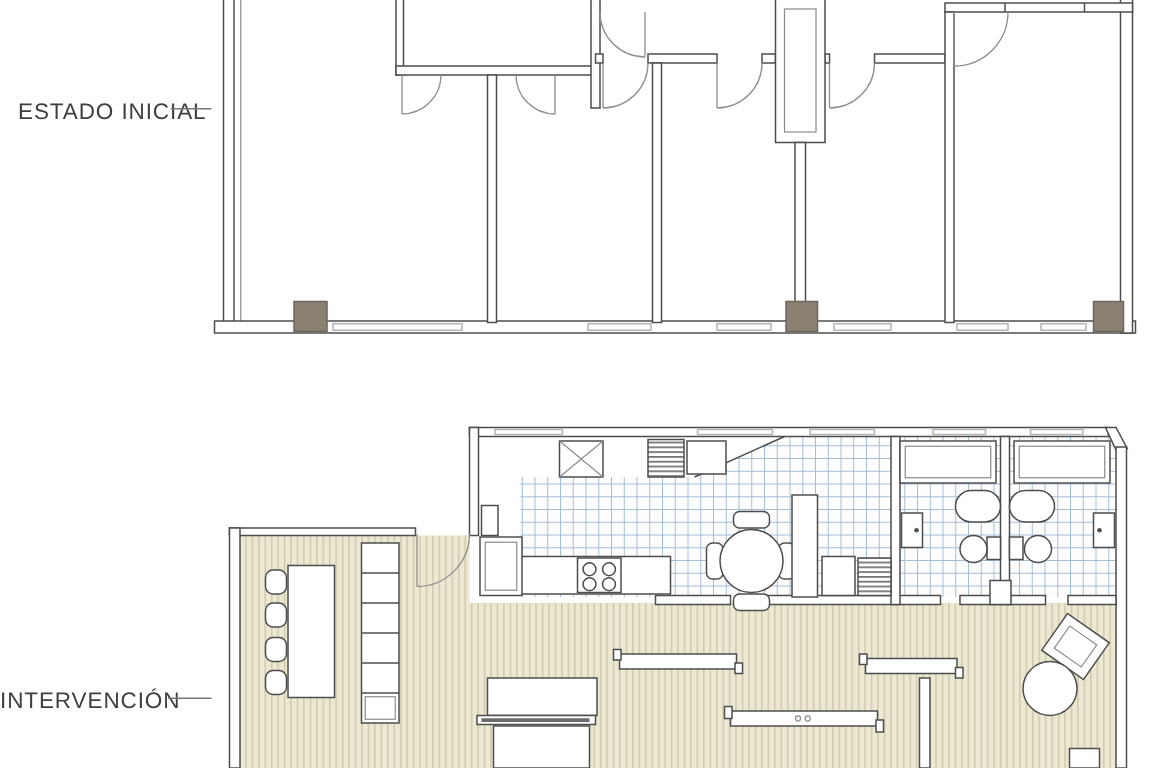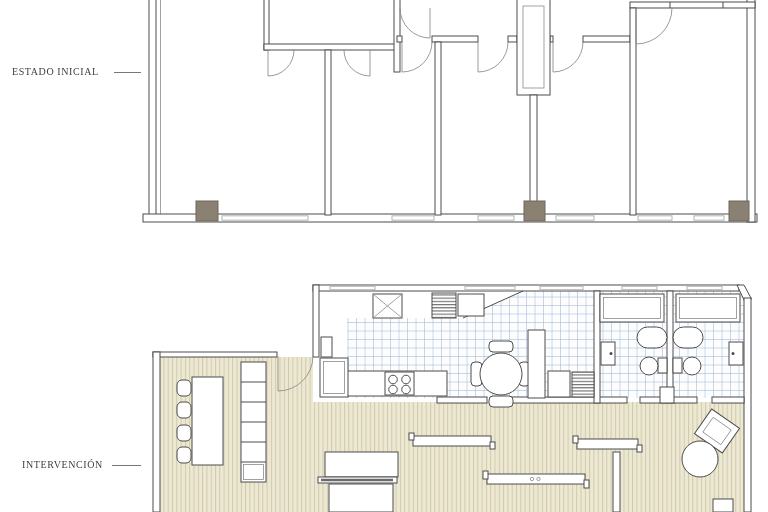--- a/index.html
+++ b/index.html
@@ -1,21 +1,21 @@
 <!DOCTYPE html>
 <html style="--paper: #ffffff; --label-text: #3f3f3f; --wall: #4d4d4d; --line-light: #8a8a8a; --window: #b3b3b3; --pillar: #8b8173; --wood-bg: #ede8d2; --wood-stripe: #cfc9ad; --tile-bg: #fdfdfe; --tile-line: #a3bdd6;"><head>
 <meta charset="utf-8">
 <style>
   html,body{margin:0;padding:0;background:#fff;}
   #sheet{position:relative;width:768px;height:512px;background:var(--paper,#fff);overflow:hidden;
          font-family:"Liberation Sans", sans-serif;}
-  .label{position:absolute;font-size:10px;letter-spacing:.6px;color:var(--label-text,#3f3f3f);
-         white-space:nowrap;font-family:Liberation Serif, serif;}
+  .label{position:absolute;font-size:15px;letter-spacing:.6px;color:var(--label-text,#3f3f3f);
+         white-space:nowrap;}
   .label-top{left:12px;top:66px;}
-  .label-bottom{left:22px;top:459px;}
+  .label-bottom{left:0;top:459px;}
   svg{position:absolute;left:0;top:0;}
   
   .w  {fill:#fff;stroke:var(--wall,#4d4d4d);stroke-width:1;}
   .ln {stroke:var(--wall,#4d4d4d);stroke-width:1;fill:none;}
   .lt {stroke:var(--line-light,#8a8a8a);stroke-width:.8;fill:none;}
   .arc{stroke:#8f8f8f;stroke-width:.9;fill:none;}
   .win{fill:#fff;stroke:var(--window,#b3b3b3);stroke-width:1;}
   .pil{fill:var(--pillar,#8b8173);stroke:#6e665b;stroke-width:1;}
   .dk {fill:var(--wall,#4d4d4d);}
   .dkln{stroke:#6b6b6b;stroke-width:2.5;}

